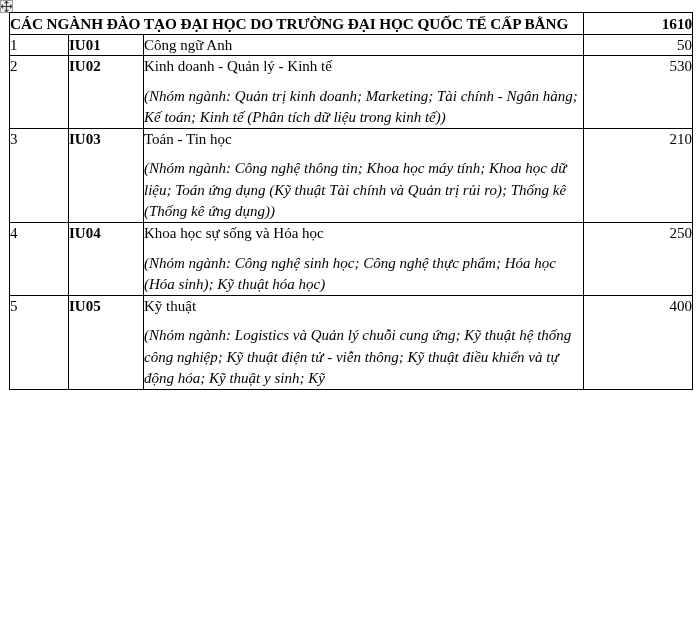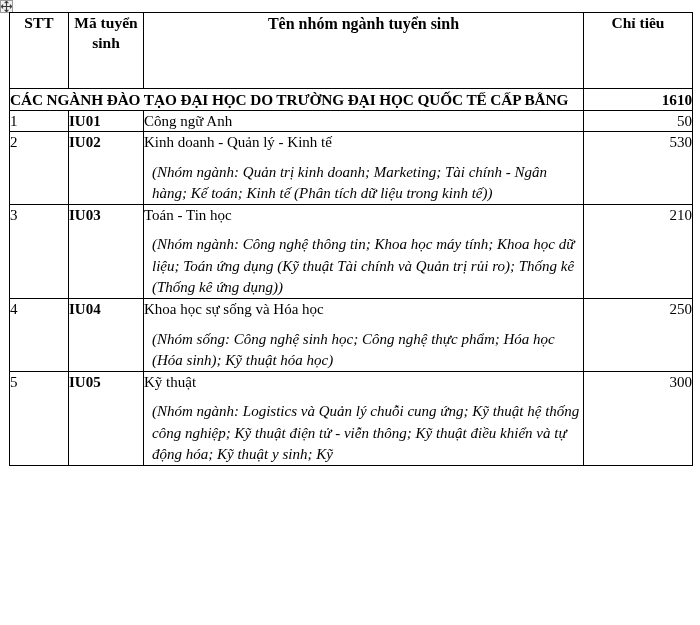--- a/index.html
+++ b/index.html
@@ -102,21 +102,20 @@
   .datarow td.d-quota {
     text-align: right;
     padding: 6px 9px 8px 4px;
   }
   .major-title { display: block; }
   .major-sub {
     display: block;
     font-style: italic;
     margin-top: 9px;
     line-height: 1.42;
-    margin-left: 8px;
   }
 </style>
 </head>
 <body>
 
 <div id="move-handle">
   <span>
     <svg width="11" height="11" viewBox="0 0 11 11" aria-hidden="true">
       <path d="M5.5 0.5 L5.5 10.5 M0.5 5.5 L10.5 5.5" stroke="#3a3a3a" stroke-width="1.2" fill="none"></path>
       <path d="M3.6 2.1 L5.5 0.3 L7.4 2.1 M3.6 8.9 L5.5 10.7 L7.4 8.9 M2.1 3.6 L0.3 5.5 L2.1 7.4 M8.9 3.6 L10.7 5.5 L8.9 7.4" stroke="#3a3a3a" stroke-width="1.1" fill="none"></path>
@@ -126,26 +125,20 @@
 
 <table id="quota-table">
   <colgroup>
     <col class="c-stt">
       <col class="c-code">
       <col class="c-name">
       <col class="c-quota">
   </colgroup>
   <tbody>
 
-    <tr class="hdr">
-      <td class="h-stt">STT</td>
-      <td class="h-code">Mã tuyển sinh</td>
-      <td class="h-name">Tên nhóm ngành tuyển sinh</td>
-      <td class="h-quota">Chỉ tiêu</td>
-    </tr>
 
 
     <tr class="section">
       <td class="sec-label" colspan="3">CÁC NGÀNH ĐÀO TẠO ĐẠI HỌC DO TRƯỜNG ĐẠI HỌC QUỐC TẾ CẤP BẰNG</td>
       <td class="sec-quota">1610</td>
     </tr>
 
     <tr class="datarow">
       <td class="d-stt">1</td>
       <td class="d-code">IU01</td>
@@ -173,29 +166,29 @@
         <span class="major-sub">(Nhóm ngành: Công nghệ thông tin; Khoa học máy tính; Khoa học dữ liệu; Toán ứng dụng (Kỹ thuật Tài chính và Quản trị rủi ro); Thống kê (Thống kê ứng dụng))</span>
       </td>
       <td class="d-quota">210</td>
     </tr>
 
     <tr class="datarow">
       <td class="d-stt">4</td>
       <td class="d-code">IU04</td>
       <td class="d-name">
         <span class="major-title">Khoa học sự sống và Hóa học</span>
-        <span class="major-sub">(Nhóm sống: Công nghệ sinh học; Công nghệ thực phẩm; Hóa học (Hóa sinh); Kỹ thuật hóa học)</span>
+        <span class="major-sub">(Nhóm ngành: Công nghệ sinh học; Công nghệ thực phẩm; Hóa học (Hóa sinh); Kỹ thuật hóa học)</span>
       </td>
       <td class="d-quota">250</td>
     </tr>
 
     <tr class="datarow">
       <td class="d-stt">5</td>
       <td class="d-code">IU05</td>
       <td class="d-name">
         <span class="major-title">Kỹ thuật</span>
         <span class="major-sub">(Nhóm ngành: Logistics và Quản lý chuỗi cung ứng; Kỹ thuật hệ thống công nghiệp; Kỹ thuật điện tử - viễn thông; Kỹ thuật điều khiển và tự động hóa; Kỹ thuật y sinh; Kỹ</span>
       </td>
-      <td class="d-quota">300</td>
+      <td class="d-quota">400</td>
     </tr>
 
   </tbody>
 </table>
 
 </body></html>

